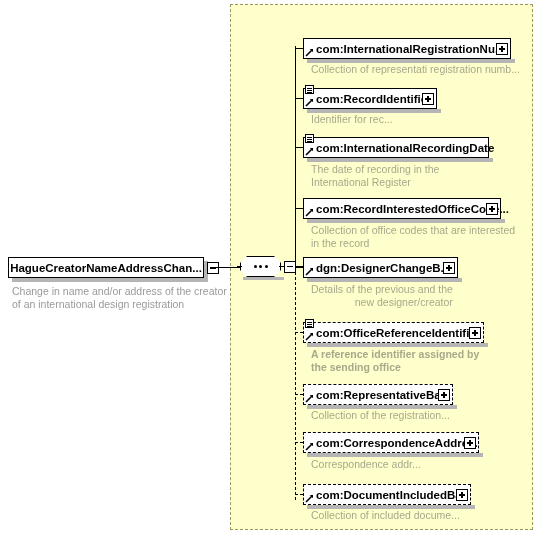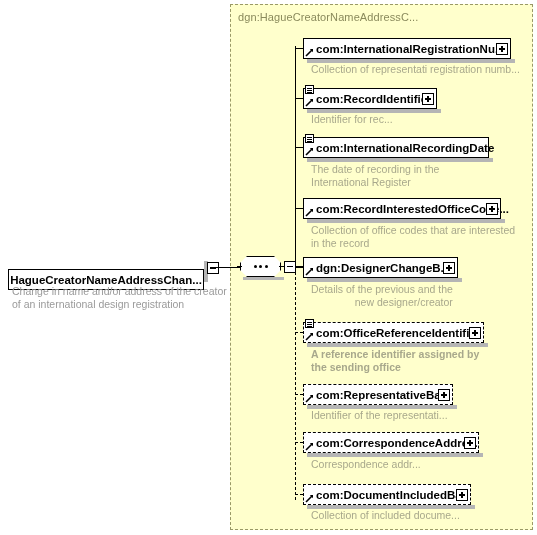--- a/index.html
+++ b/index.html
@@ -47,21 +47,21 @@
   
   .root-node {
     position: absolute;
     left: 8px;
     top: 257px;
     width: 204px;
     height: 21px;
   }
   .root-node .nodebox {
     position: absolute;
-    left: 0; top: 12px;
+    left: 0; top: 0;
     width: 196px;
     height: 21px;
     background: #ffffff;
     border: 1.5px solid #000000;
     box-sizing: border-box;
     display: flex;
     align-items: center;
     justify-content: center;
     font-size: 11.5px;
     font-weight: bold;
@@ -305,21 +305,20 @@
   }
   .stub.solid { background: #000000; }
   .stub.dashed { border-top: 1.4px dashed #000000; height: 0; }
 </style>
 </head>
 <body>
 
 <div id="diagram">
 
   <div class="group-box"></div>
-  <div class="group-label">dgn:HagueCreatorNameAddressC...</div>
 
   <div class="root-node">
     <div class="shadow"></div>
     <div class="shadow-r"></div>
     <div class="nodebox">HagueCreatorNameAddressChan...</div>
     <div class="toggle root-toggle"></div>
   </div>
   <div class="root-desc">Change in name and/or address of the creator of an international design registration</div>
 
   <div class="line-root-seq"></div>
@@ -442,21 +441,21 @@
           <div class="ref-arrow">
             <svg width="9" height="9" viewBox="0 0 9 9">
               <path d="M1 8 L7 2" stroke="#000" stroke-width="1.6"></path>
               <path d="M8 1 L8 4.2 L4.8 1 Z" fill="#000"></path>
             </svg>
           </div>
           <span class="label">com:RepresentativeBag</span>
         </div><div class="elem-toggle-wrap" style="left: 134px; top: 4px;">
           <div class="toggle plus" style="left: 1px; top: 1px;"></div>
         </div></div>
-      <div class="elem-desc" style="top: 409px;">Identifier of the representati...</div>
+      <div class="elem-desc" style="top: 409px;">Collection of the registration...</div>
       <div class="stub dashed" style="top: 442px;"></div>
       <div class="elem optional" style="top: 432px;"><div class="box-shadow" style="width: 176px;"></div><div class="box" style="width: 176px;">
           <div class="ref-arrow">
             <svg width="9" height="9" viewBox="0 0 9 9">
               <path d="M1 8 L7 2" stroke="#000" stroke-width="1.6"></path>
               <path d="M8 1 L8 4.2 L4.8 1 Z" fill="#000"></path>
             </svg>
           </div>
           <span class="label">com:CorrespondenceAddre...</span>
         </div><div class="elem-toggle-wrap" style="left: 160px; top: 4px;">

